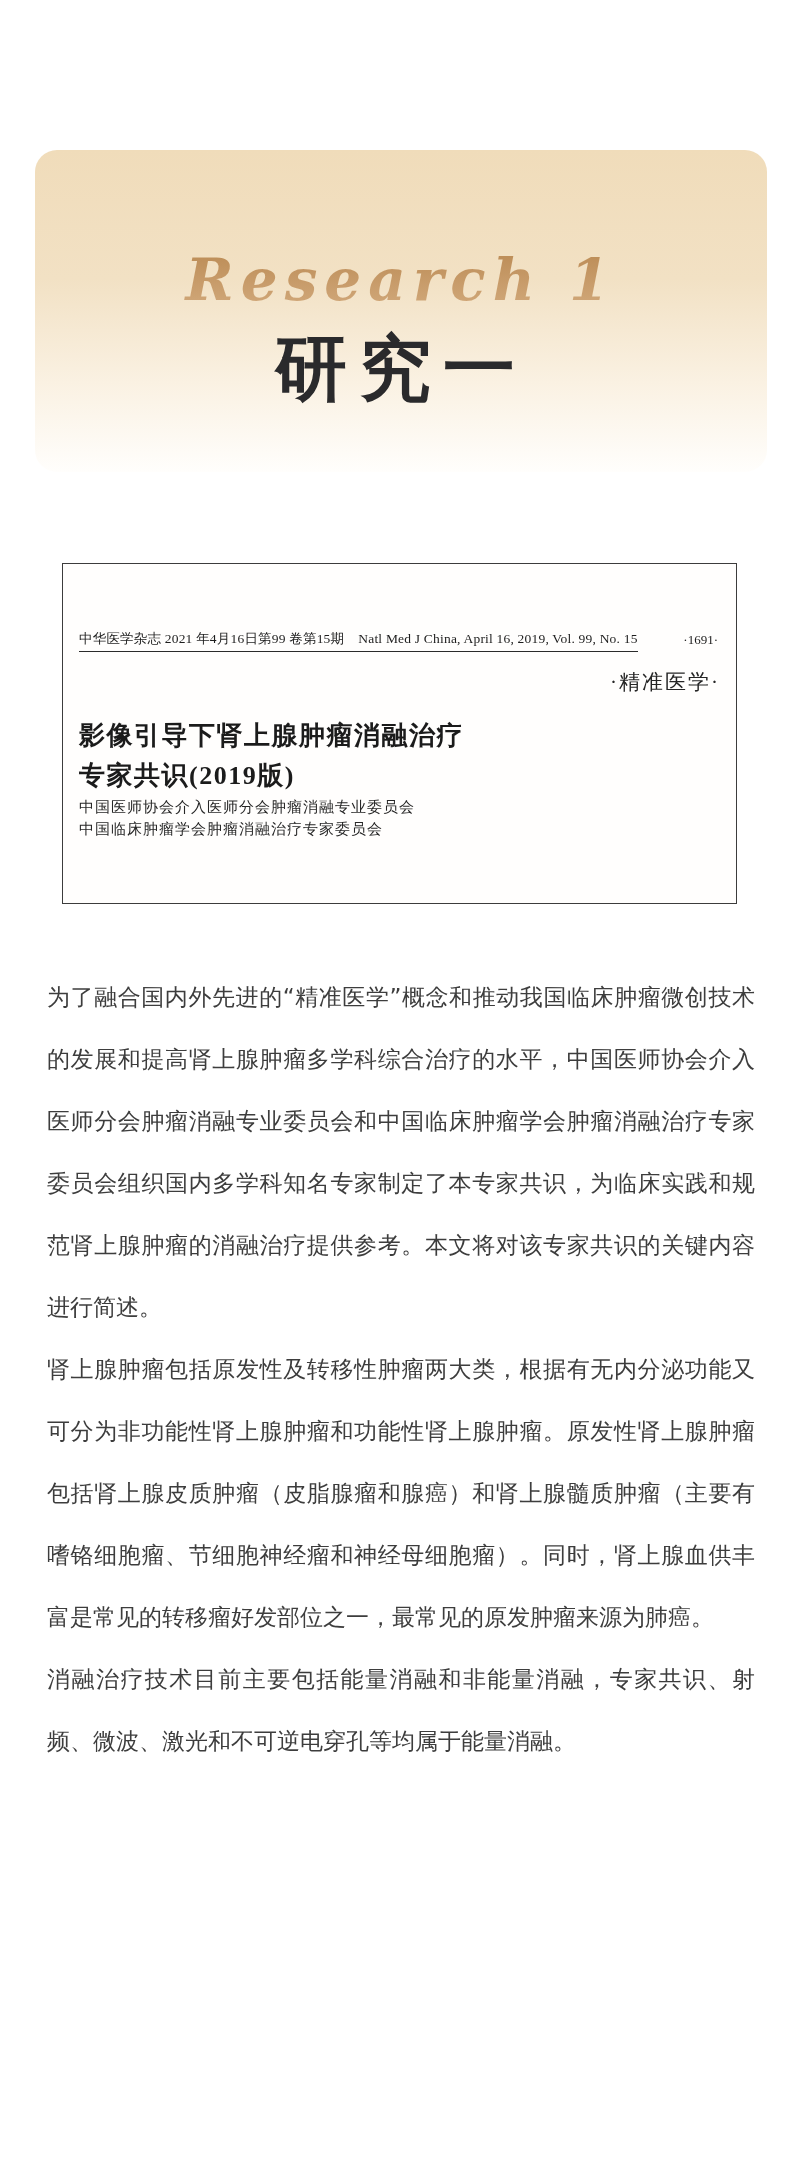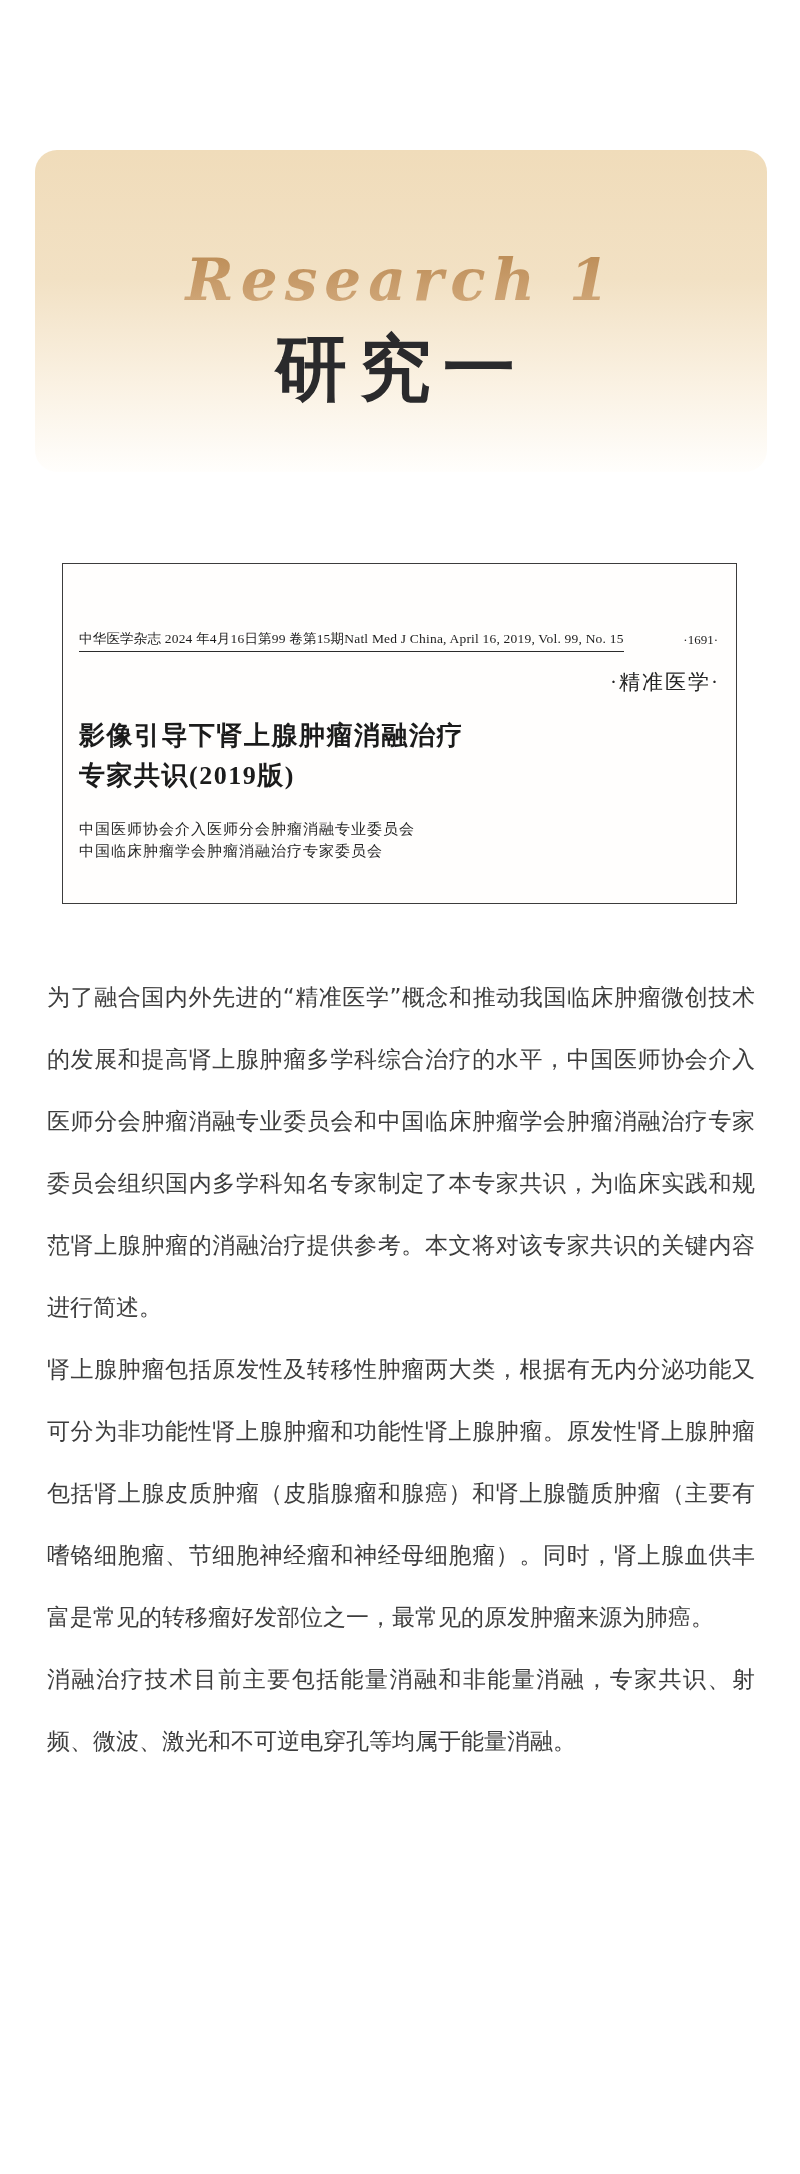--- a/index.html
+++ b/index.html
@@ -66,21 +66,21 @@
     align-items: flex-end;
   }
   .cite-text {
     font-size: 13.5px;
     color: #1d1d1d;
     border-bottom: 1px solid #2b2b2b;
     padding-bottom: 3px;
     letter-spacing: 0.2px;
     white-space: nowrap;
   }
-  .cite-en { }
+  .cite-en { margin-left: 14px; }
   .page-no {
     font-size: 13px;
     color: #1d1d1d;
     margin-bottom: 4px;
     padding-right: 2px;
     white-space: nowrap;
   }
   .column-label {
     margin-top: 16px;
     text-align: right;
@@ -89,21 +89,21 @@
     color: #252525;
   }
   .card-title {
     margin-top: 20px;
     font-size: 26px;
     font-weight: 700;
     line-height: 40px;
     letter-spacing: 1.5px;
     color: #1b1b1b;
   }
-  .affils { margin-top: 22px; }
+  .affils { }
   .affil {
     font-size: 15px;
     line-height: 22px;
     letter-spacing: 1px;
     color: #262626;
   }
 
   
   .article {
     position: absolute;
@@ -121,21 +121,21 @@
 </head>
 <body>
 
 <section class="hero">
   <div class="hero-en">Research 1</div>
   <div class="hero-zh">研究一</div>
 </section>
 
 <section class="journal-card">
   <div class="cite-row">
-    <span class="cite-text"><span>中华医学杂志 2024 年4月16日第99 卷第15期</span><span class="cite-en">Natl Med J China, April 16, 2019, Vol. 99, No. 15</span></span>
+    <span class="cite-text"><span>中华医学杂志 2021 年4月16日第99 卷第15期</span><span class="cite-en">Natl Med J China, April 16, 2019, Vol. 99, No. 15</span></span>
     <span class="page-no">·1691·</span>
   </div>
   <div class="column-label">·精准医学·</div>
   <h1 class="card-title"><span>影像引导下肾上腺肿瘤消融治疗</span><br>
     <span>专家共识(2019版)</span></h1>
   <div class="affils">
     <div class="affil">中国医师协会介入医师分会肿瘤消融专业委员会</div>
     <div class="affil">中国临床肿瘤学会肿瘤消融治疗专家委员会</div>
   </div>
 </section>

